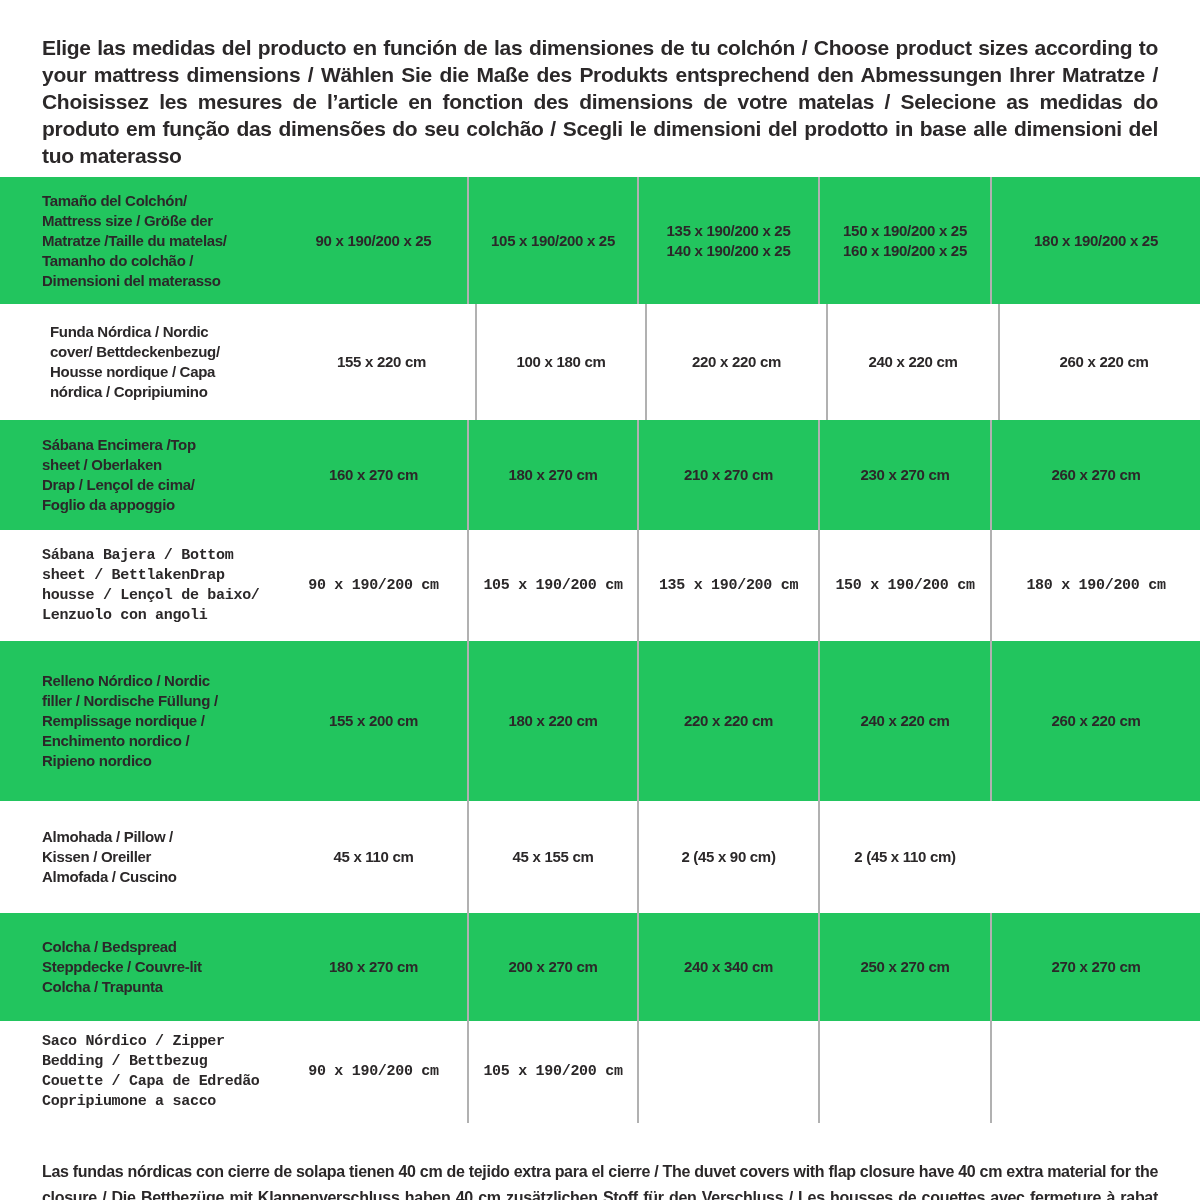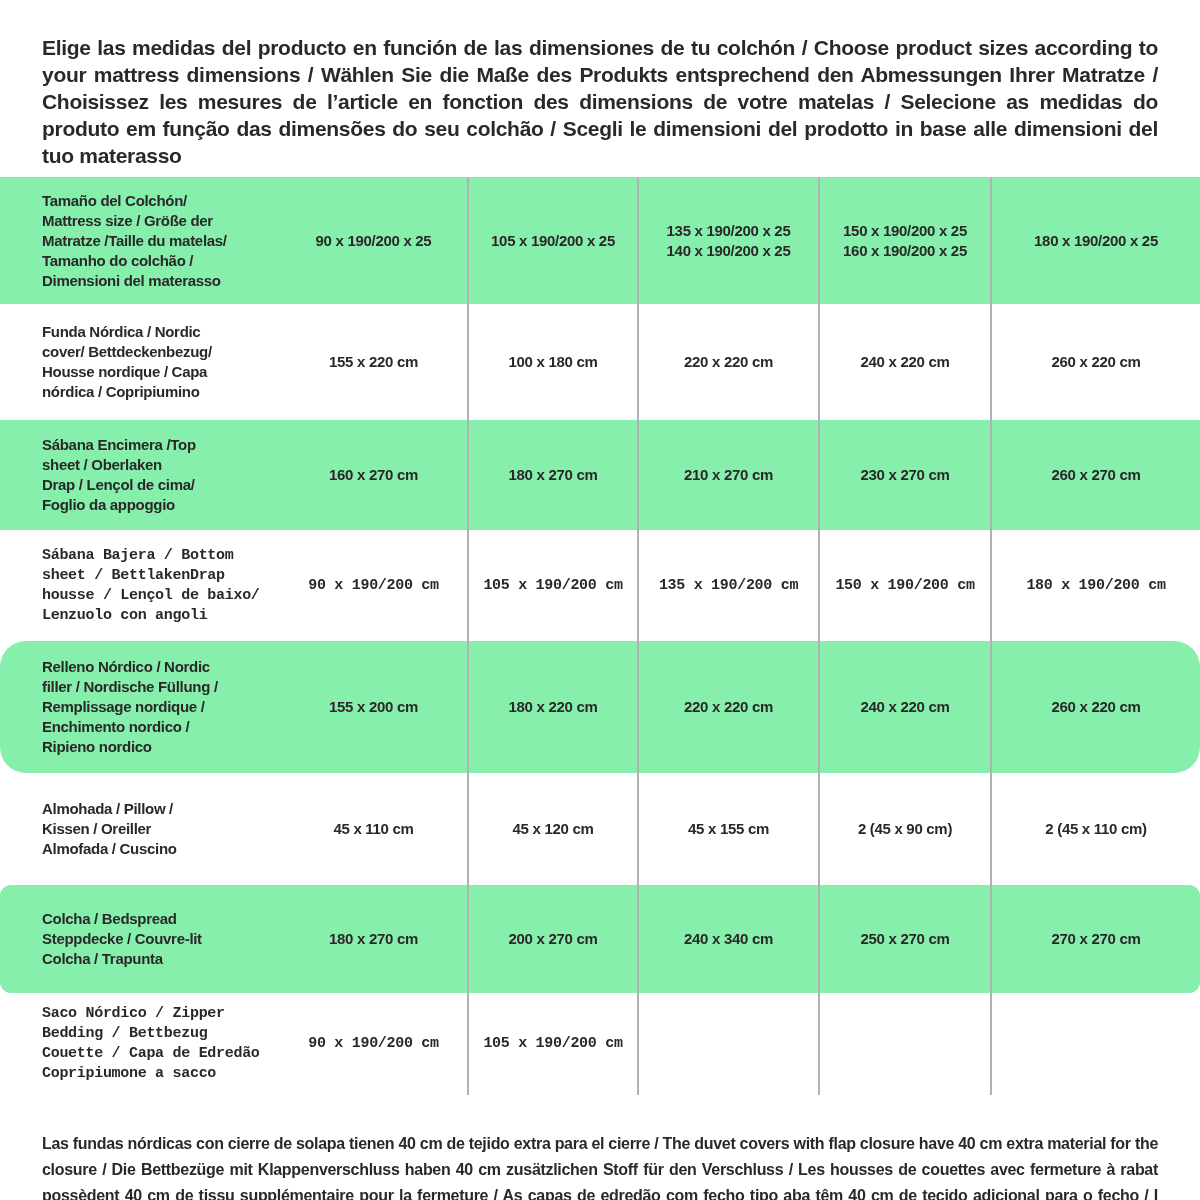--- a/index.html
+++ b/index.html
@@ -25,45 +25,45 @@
     text-align: justify;
   }
   .size-table {
     margin-top: 8px;
     width: 1200px;
   }
   .trow {
     display: grid;
     grid-template-columns: 280px 187px 170px 181px 172px 210px;
   }
-  .trow.band { background: #86efac; }
+  .trow.band { background: #22c55e; }
   .cell {
     display: flex;
     align-items: center;
     justify-content: center;
     text-align: center;
     font-weight: 700;
     font-size: 15px;
     line-height: 20px;
     letter-spacing: -0.3px;
     white-space: pre-line;
   }
   .cell.label {
     justify-content: flex-start;
     text-align: left;
     padding: 10px 8px 10px 42px;
   }
   .cell.div { border-left: 2px solid #b1b1b1; }
   .rh0 { height: 127px; }
-  .rh1 { height: 116px; }
+  .rh1 { height: 116px; margin-left: 8px; }
   .rh2 { height: 110px; }
   .rh3 { height: 111px; font-family: Liberation Mono, monospace; }
-  .rh4 { height: 132px; border-radius: 26px; }
+  .rh4 { height: 160px; }
   .rh5 { height: 112px; }
-  .rh6 { height: 108px; border-radius: 11px; }
+  .rh6 { height: 108px; }
   .rh7 { height: 102px; font-family: Liberation Mono, monospace; }
   .footnote {
     margin: 36px 42px 0 42px;
     font-weight: 700;
     font-size: 16px;
     line-height: 26px;
     letter-spacing: -0.3px;
     text-align: justify;
   }
 </style>
@@ -138,21 +138,20 @@
       <div class="cell div">220 x 220 cm</div>
       <div class="cell div">240 x 220 cm</div>
       <div class="cell div">260 x 220 cm</div>
     </div>
 
     <div class="trow rh5">
       <div class="cell label">Almohada  / Pillow /
 Kissen / Oreiller
 Almofada / Cuscino</div>
       <div class="cell">45 x 110 cm</div>
-      <div class="cell div">45 x 120 cm</div>
       <div class="cell div">45 x 155 cm</div>
       <div class="cell div">2 (45 x 90 cm)</div>
       <div class="cell div">2 (45 x 110 cm)</div>
     </div>
 
     <div class="trow band rh6">
       <div class="cell label">Colcha / Bedspread
 Steppdecke / Couvre-lit
 Colcha / Trapunta</div>
       <div class="cell">180 x 270 cm</div>

